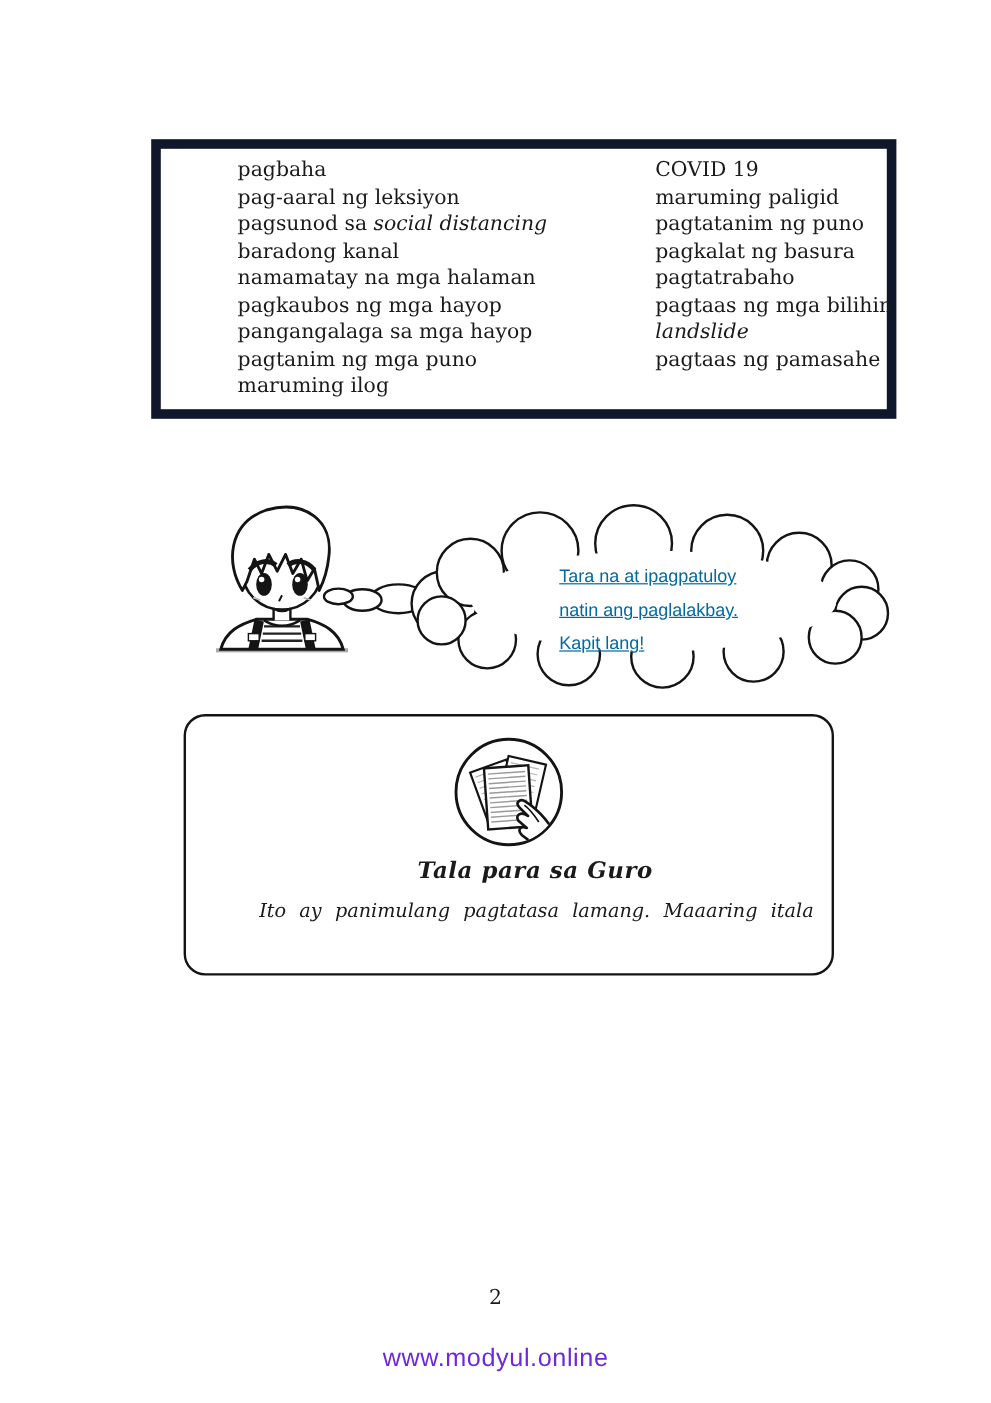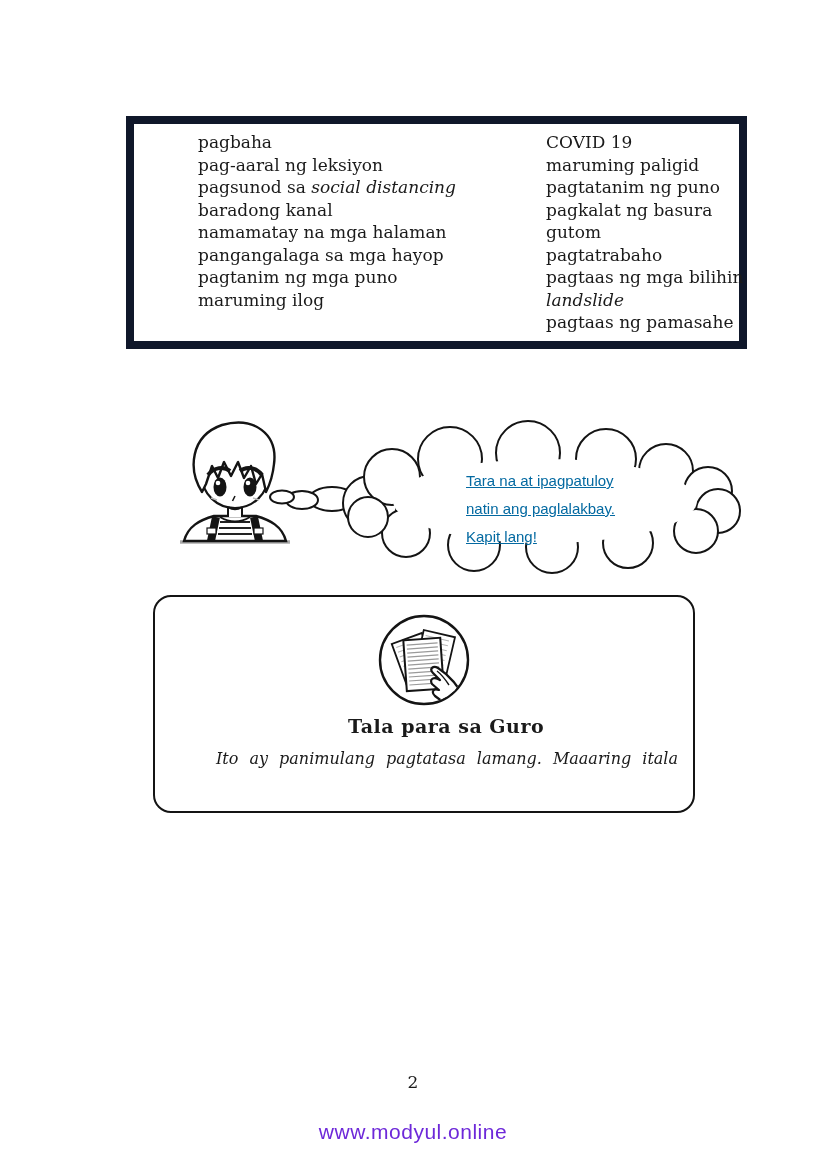--- a/index.html
+++ b/index.html
@@ -43,21 +43,21 @@
   .note-box{
     position:absolute;left:153px;top:595px;
     width:542px;height:218px;
     border:2px solid #141414;border-radius:18px;
     box-sizing:border-box;
     text-align:center;
   }
   .note-icon{display:block;margin:16px auto 0;width:94px;height:94px;}
   .note-title{
     margin-top:8px;
-    font-size:19px;font-weight:bold;
+    font-size:19px;font-weight:bold;font-style:italic;
     letter-spacing:0.5px;
     margin-left:44px;
   }
   .note-body{
     margin:11px auto 0;width:508px;
     font-size:16px;font-style:italic;line-height:22px;
     text-align:justify;
   }
   .jline{text-align:justify;text-align-last:justify;}
   .jline.indent{padding-left:46px;}
@@ -81,30 +81,30 @@
 
 <div class="page">
 
   <div class="word-box">
     <div class="wb-col wb-left">
         <div class="wb-item"><span>pagbaha</span></div>
         <div class="wb-item"><span>pag-aaral ng leksiyon</span></div>
         <div class="wb-item"><span>pagsunod sa </span><span class="it">social distancing</span></div>
         <div class="wb-item"><span>baradong kanal</span></div>
         <div class="wb-item"><span>namamatay na mga halaman</span></div>
+        <div class="wb-item"><span>pagkaubos ng mga hayop</span></div>
         <div class="wb-item"><span>pangangalaga sa mga hayop</span></div>
         <div class="wb-item"><span>pagtanim ng mga puno</span></div>
         <div class="wb-item"><span>maruming ilog</span></div>
       </div>
     <div class="wb-col wb-right">
         <div class="wb-item"><span>COVID 19</span></div>
         <div class="wb-item"><span>maruming paligid</span></div>
         <div class="wb-item"><span>pagtatanim ng puno</span></div>
         <div class="wb-item"><span>pagkalat ng basura</span></div>
-        <div class="wb-item"><span>gutom</span></div>
         <div class="wb-item"><span>pagtatrabaho</span></div>
         <div class="wb-item"><span>pagtaas ng mga bilihin</span></div>
         <div class="wb-item"><span class="it">landslide</span></div>
         <div class="wb-item"><span>pagtaas ng pamasahe</span></div>
       </div>
   </div>
 
   <svg class="character" viewBox="0 0 122 128">
     <g>
       <path d="M6,126 L116,126" stroke="#aaaaaa" stroke-width="3.5" fill="none"></path>

